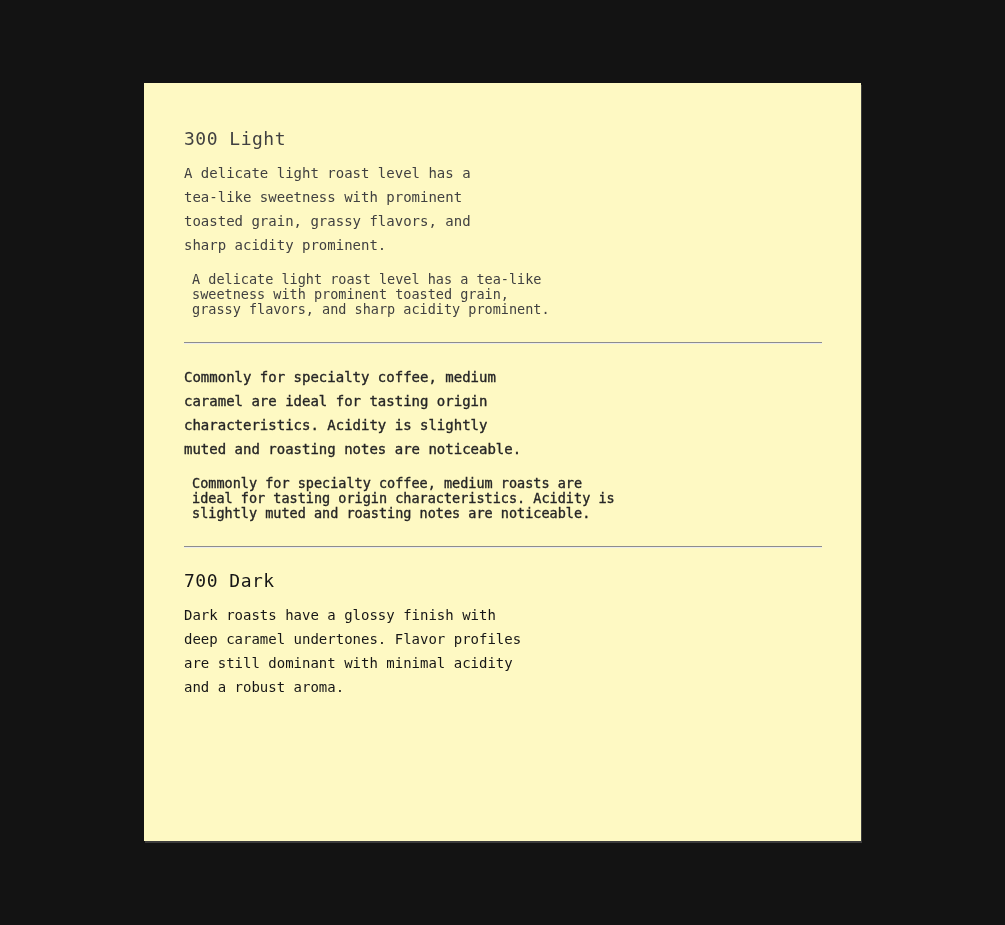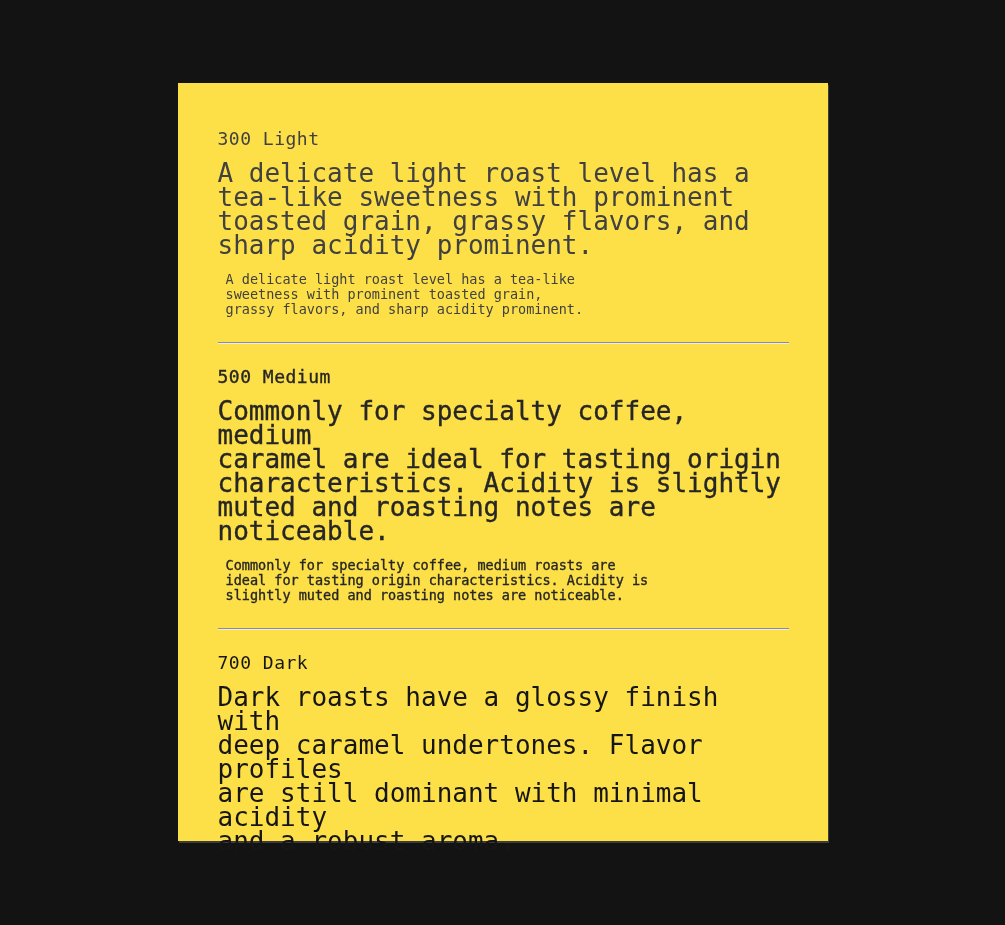--- a/index.html
+++ b/index.html
@@ -6,40 +6,40 @@
 
   html, body {
     width: 1005px;
     height: 925px;
     background: #131313;
     font-family: "DejaVu Sans Mono", "Liberation Mono", monospace;
     overflow: hidden;
   }
 
   .specimen-card {
-    width: 650px;
+    width: 717px;
     height: 758px;
     margin: 83px auto 84px auto;
-    background: #fde047;
+    background: #fef9c3;
     padding: 44px 39px 50px 40px;
     box-shadow: 1px 2px 0 rgba(110,110,110,0.45);
   }
 
   .spec-section { display: block; }
 
   .weight-label {
     font-size: 18px;
     line-height: 24px;
     letter-spacing: 0.5px;
     margin: 0 0 10px 0;
     white-space: pre-line;
   }
 
   .large-text {
-    font-size: 26px;
+    font-size: 14px;
     line-height: 24px;
     margin: 0 0 15px 0;
     white-space: pre-line;
   }
 
   .small-text {
     font-size: 13.5px;
     line-height: 15px;
     margin: 8px;
     white-space: pre-line;
@@ -70,21 +70,20 @@
 toasted grain, grassy flavors, and
 sharp acidity prominent.</p>
     <p class="small-text w300">A delicate light roast level has a tea-like
 sweetness with prominent toasted grain,
 grassy flavors, and sharp acidity prominent.</p>
   </section>
 
   <hr class="section-divider">
 
   <section class="spec-section">
-    <div class="weight-label w500">500 Medium</div>
     <p class="large-text w500">Commonly for specialty coffee, medium
 caramel are ideal for tasting origin
 characteristics. Acidity is slightly
 muted and roasting notes are noticeable.</p>
     <p class="small-text w500">Commonly for specialty coffee, medium roasts are
 ideal for tasting origin characteristics. Acidity is
 slightly muted and roasting notes are noticeable.</p>
   </section>
 
   <hr class="section-divider">

